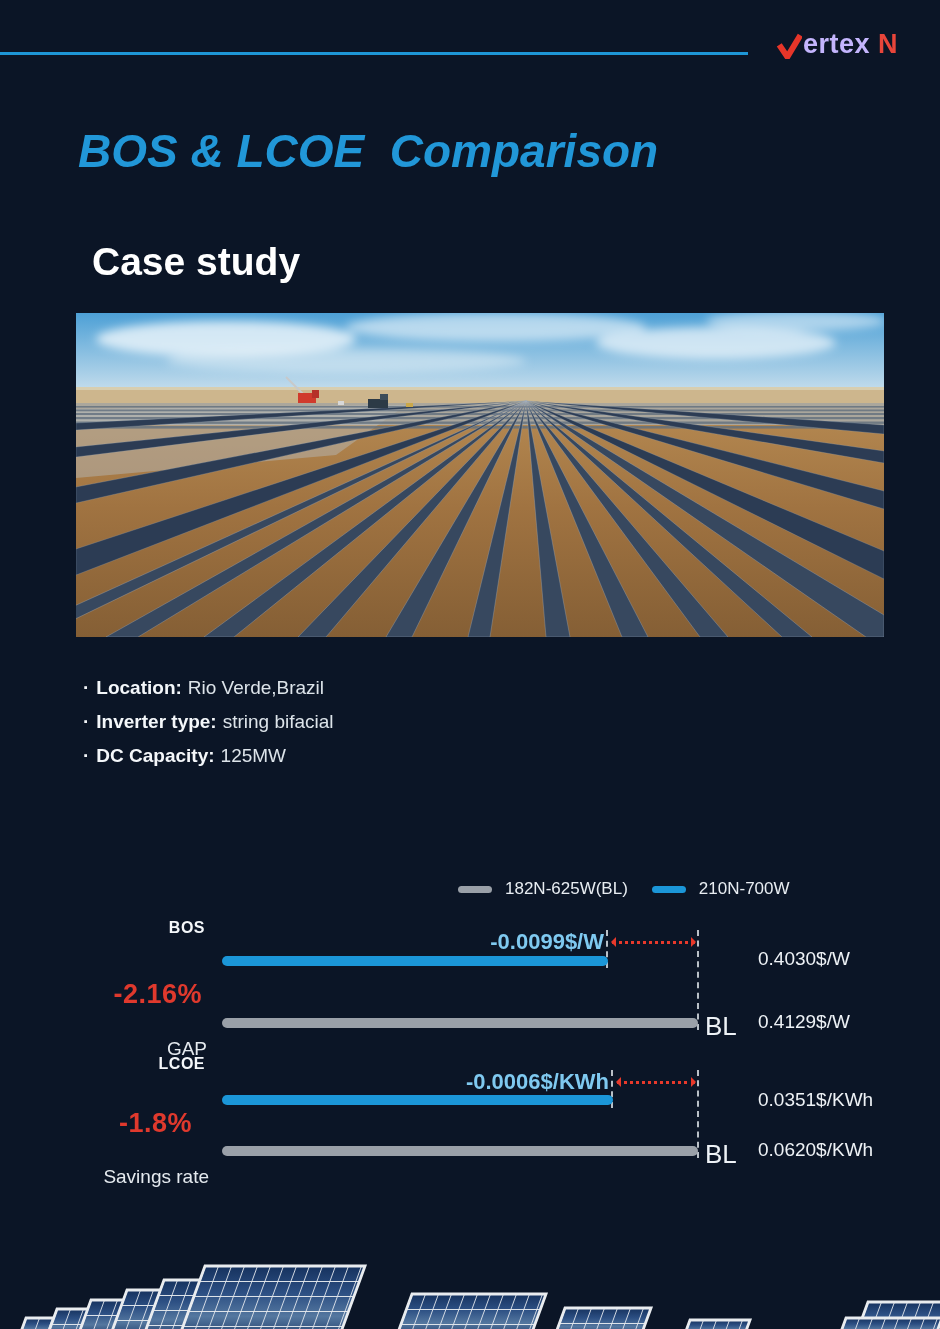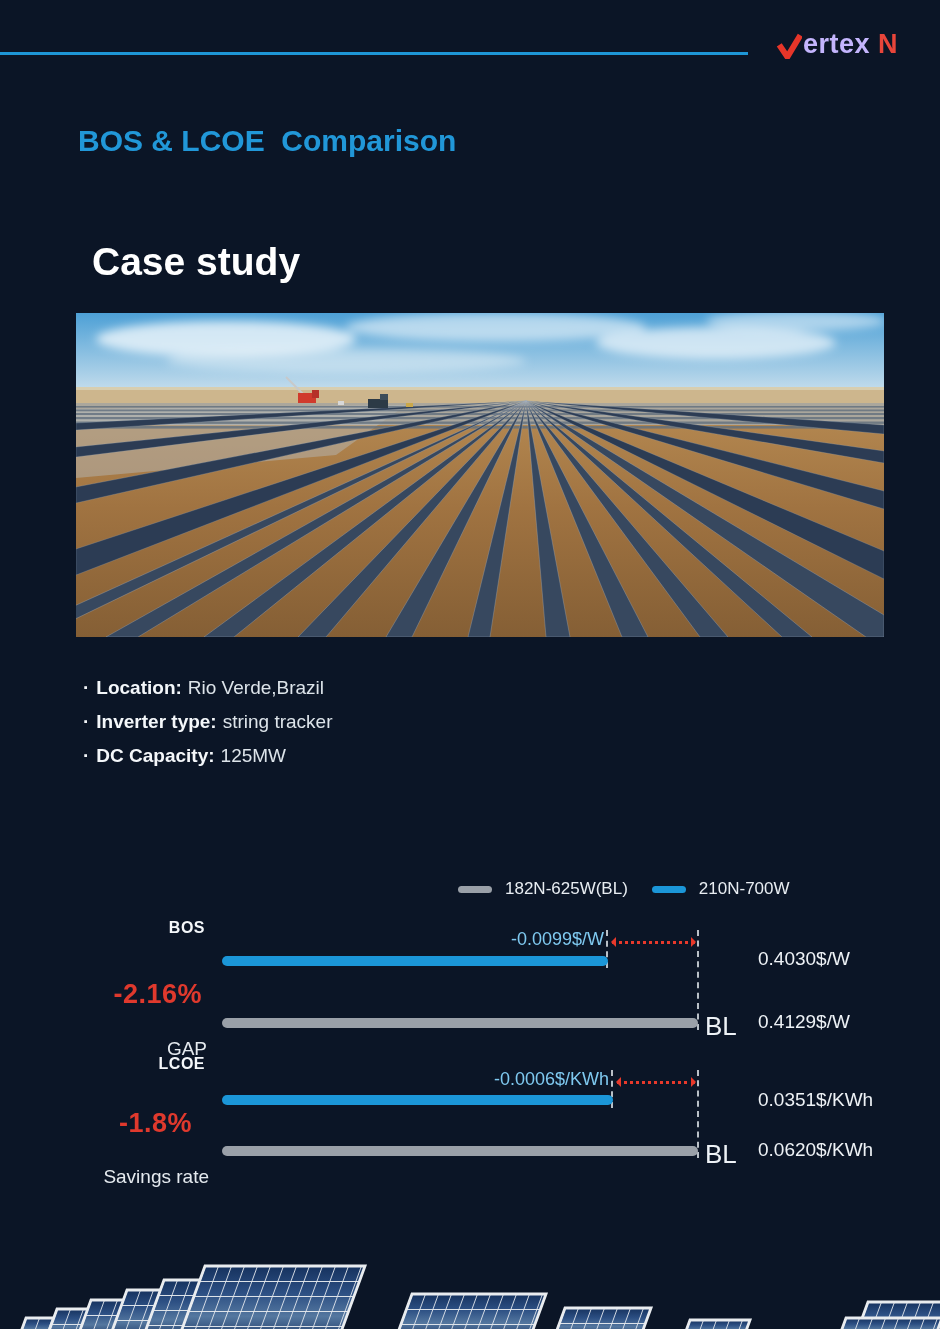--- a/index.html
+++ b/index.html
@@ -5,40 +5,40 @@
   html,body{margin:0;padding:0;background:#0b1526;}
   .page{position:relative;width:940px;height:1329px;overflow:hidden;background:#0b1526;
         font-family:"Liberation Sans",sans-serif;color:#eef2f6;}
   
   .top-rule{position:absolute;top:52px;left:0;width:748px;height:3px;background:#1e96d6;}
   .logo{position:absolute;top:29px;right:42px;display:flex;align-items:center;font-weight:bold;font-size:27px;letter-spacing:.5px;}
   .logo .blue{color:#c4b5fd;}
   .logo .red{color:#e8453a;margin-left:8px;}
   .logo svg{margin-right:1px;margin-top:2px;}
   
-  .h1{position:absolute;top:124px;left:78px;margin:0;font-size:30px;font-weight:bold;color:#2197d8;white-space:pre;}
+  .h1{position:absolute;top:124px;left:78px;margin:0;font-size:46px;font-weight:bold;color:#2197d8;white-space:pre;font-style:italic;}
   .h2{position:absolute;top:228px;left:80px;margin:12px;font-size:39px;font-weight:bold;color:#ffffff;}
   
   .photo{position:absolute;top:313px;left:76px;width:808px;height:324px;}
   .photo svg{display:block;width:100%;height:100%;}
   
   .details-col{position:absolute;top:671px;font-size:19px;line-height:34px;color:#dde4ea;}
   .details-left{left:83px;}
   .details-right{left:565px;}
   .detail .dot{font-weight:bold;color:#f2f5f8;margin-right:7px;}
   .detail .dl{font-weight:bold;color:#f4f7fa;margin-right:6px;}
   
   .legend{position:absolute;top:879px;left:458px;display:flex;align-items:center;gap:24px;font-size:17px;color:#e8edf2;}
   .legend-item{display:flex;align-items:center;gap:13px;}
   .pill{width:34px;height:7px;border-radius:4px;}
   .pill-gray{background:#9aa0a8;}
   .pill-blue{background:#1b96d8;}
   .rlabel{position:absolute;text-align:right;}
   .metric{font-size:16px;font-weight:bold;color:#f4f7fa;letter-spacing:.5px;}
-  .delta{font-size:18px;color:#7fc9f0;}
+  .delta{font-size:22px;color:#7fc9f0;font-weight:bold;}
   .savings{font-size:27px;font-weight:bold;color:#e0392d;letter-spacing:.5px;}
   .rowlab{font-size:19px;color:#e5eaef;margin-top:24px;}
   .val{position:absolute;font-size:19px;color:#eef2f6;}
   .bl{position:absolute;font-size:26px;color:#eef2f6;}
   .bar{position:absolute;height:10px;border-radius:5px;}
   .bar-blue{background:#1b96d8;}
   .bar-gray{background:#9aa0a8;}
   .vdash{position:absolute;width:0;border-left:2px dashed #d8dee4;opacity:.85;}
   .arrow{position:absolute;height:0;border-top:3px dotted #e8392b;}
   .arrow::before,.arrow::after{content:"";position:absolute;top:-7px;width:0;height:0;border:5.5px solid transparent;}
@@ -136,21 +136,21 @@
         <rect x="330" y="90" width="7" height="4" fill="#caa84a"></rect>
       </g>
     </svg>
   </div>
 
   <div class="details-col details-left">
     <div class="detail">
       <span class="dot">·</span><span class="dl">Location:</span><span class="dv">Rio Verde,Brazil</span>
     </div>
     <div class="detail">
-      <span class="dot">·</span><span class="dl">Inverter type:</span><span class="dv">string tracker</span>
+      <span class="dot">·</span><span class="dl">Inverter type:</span><span class="dv">string bifacial</span>
     </div>
     <div class="detail">
       <span class="dot">·</span><span class="dl">DC Capacity:</span><span class="dv">125MW</span>
     </div>
   </div>
 
   <div>
     <div class="legend">
       <div class="legend-item">
         <span class="pill pill-gray"></span>

